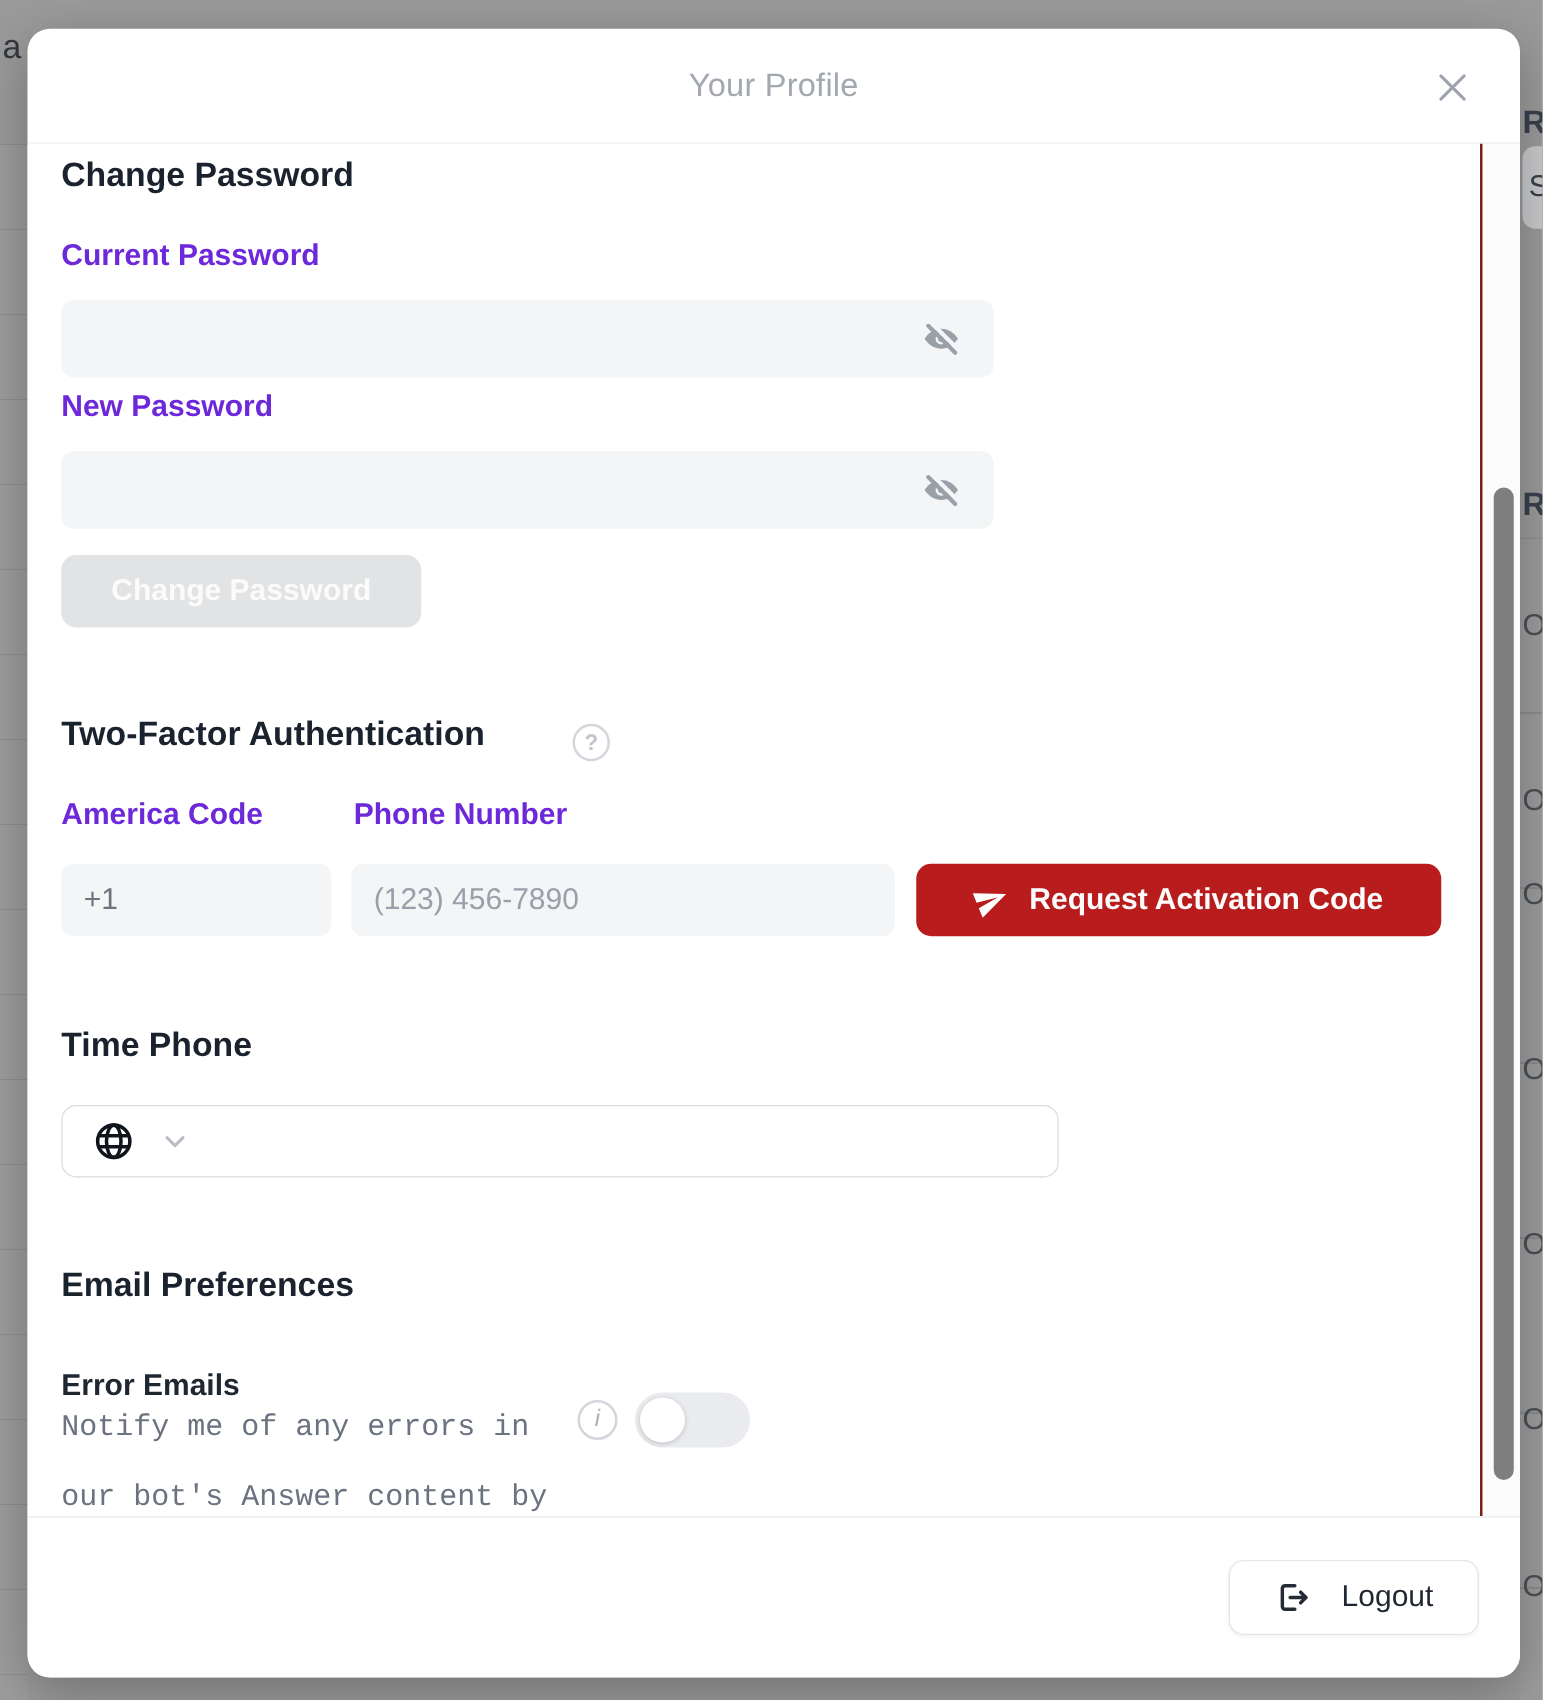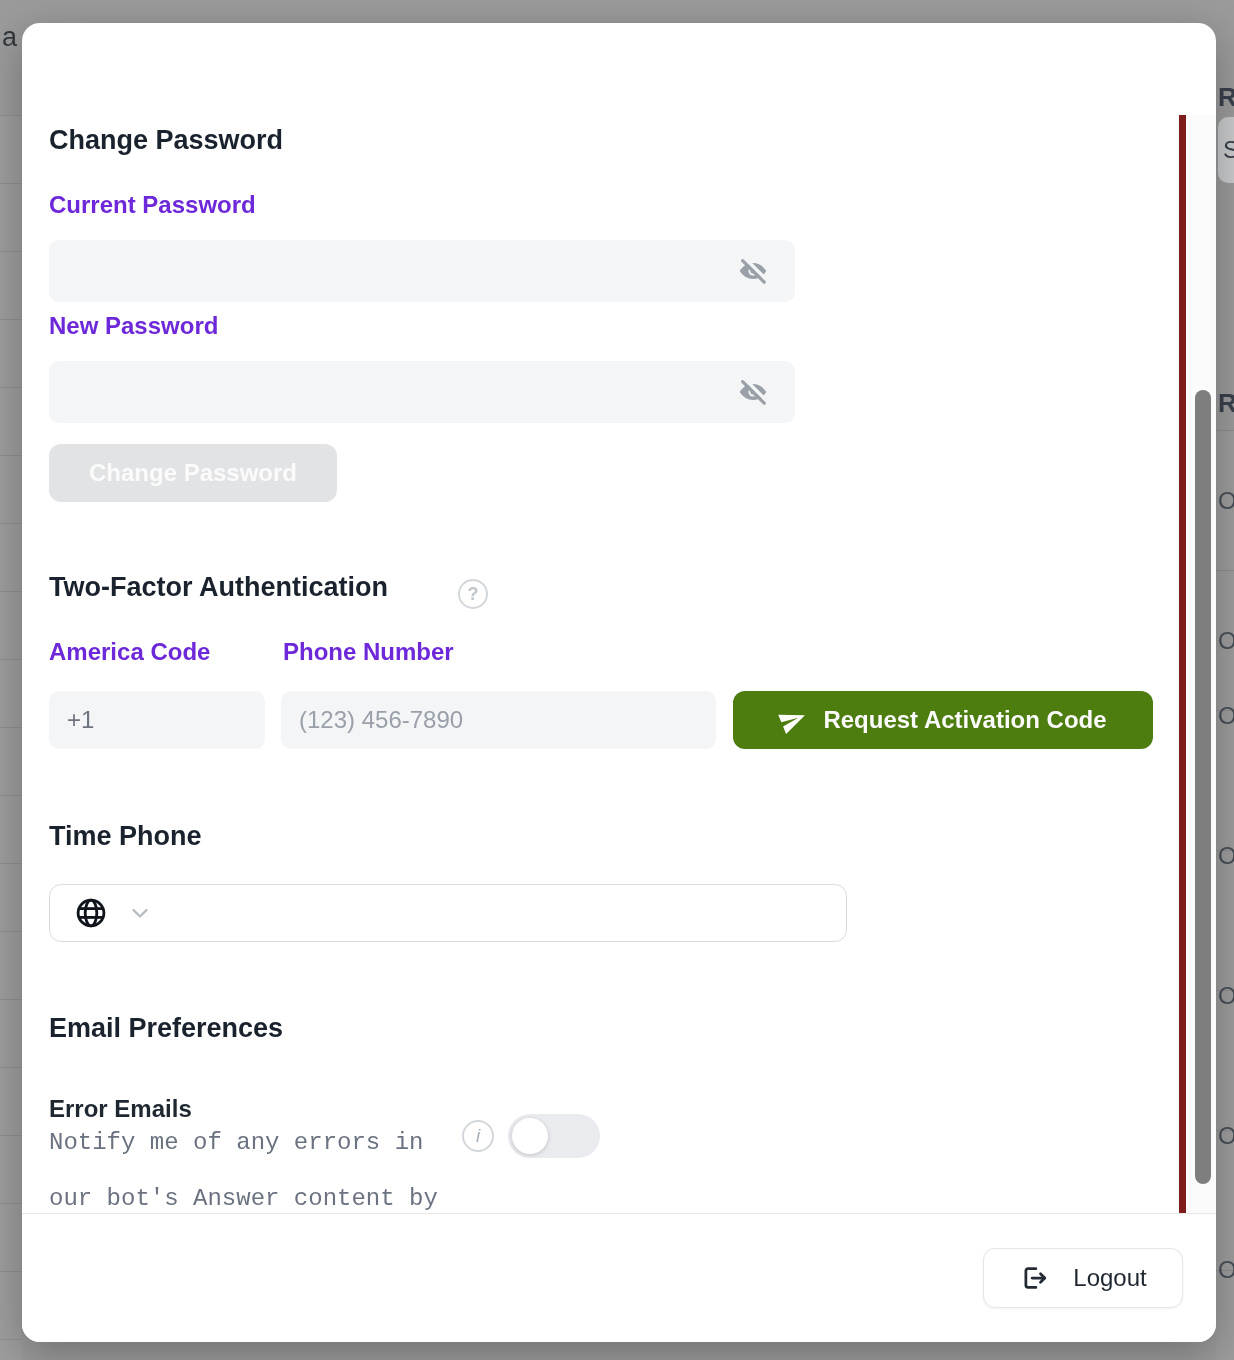--- a/index.html
+++ b/index.html
@@ -21,41 +21,41 @@
 
   
   .modal{position:absolute;left:22px;top:23px;width:1194px;height:1319px;background:#ffffff;
     border-radius:18px;box-shadow:0 12px 44px rgba(0,0,0,0.28);overflow:hidden;}
   .modal-header{position:absolute;left:0;top:0;width:100%;height:92px;border-bottom:1px solid #ececec;
     display:flex;align-items:center;justify-content:center;}
   .modal-title{font-size:26px;font-weight:500;color:#a3a8b0;letter-spacing:.2px;}
   .close-btn{position:absolute;right:36px;top:29px;width:36px;height:36px;border:none;background:transparent;
     padding:0;cursor:pointer;display:flex;align-items:center;justify-content:center;}
 
-  .modal-body{position:absolute;left:0;top:92px;width:1164px;height:1098px;border-right:7px solid #7f1d1d;
+  .modal-body{position:absolute;left:0;top:92px;width:1164px;height:1098px;border-right:2px solid #7f1d1d;
     background:#fff;}
   .scroll-gutter{position:absolute;left:1165px;top:92px;width:29px;height:1098px;background:#fbfbfb;}
   .scroll-thumb{position:absolute;left:8px;top:275px;width:16px;height:794px;background:#7e7e7e;border-radius:8px;}
 
   .modal-footer{position:absolute;left:0;top:1190px;width:100%;height:129px;border-top:1px solid #e8e8e8;
     background:#fff;display:flex;align-items:center;justify-content:flex-end;padding-right:33px;}
 
   
   .h-section{position:absolute;left:27px;font-size:27px;font-weight:600;color:#1a222e;}
   .lbl{position:absolute;font-size:24px;font-weight:700;color:#6d28d9;}
 
   .pw-input{position:absolute;left:27px;width:746px;height:62px;background:#f4f5f6;border:none;outline:none;
     border-radius:10px;padding:0 70px 0 20px;font-size:24px;color:#1a222e;}
   .eye-btn{position:absolute;left:703px;width:56px;height:56px;border:none;background:transparent;padding:0;
     cursor:pointer;display:flex;align-items:center;justify-content:center;}
 
   .btn-disabled{position:absolute;border:none;border-radius:12px;background:#e1e3e5;color:#fbfbfb;
     font-size:24px;font-weight:600;display:flex;align-items:center;justify-content:center;gap:16px;}
   .btn-change{left:27px;top:329px;width:288px;height:58px;}
-  .btn-request{left:711px;top:576px;width:420px;height:58px;background:#4d7c0f;align-items:center;}
+  .btn-request{left:711px;top:576px;width:420px;height:58px;background:#b91c1c;align-items:center;}
 
   .help-circle{position:absolute;left:436px;top:464px;width:30px;height:30px;border:2px solid #d3d7dc;
     border-radius:50%;display:flex;align-items:center;justify-content:center;
     font-size:18px;font-weight:600;color:#c0c5cc;background:transparent;padding:0;cursor:pointer;}
 
   .small-input{position:absolute;height:58px;background:#f4f5f6;border:none;outline:none;border-radius:10px;
     font-size:24px;padding:0 18px;}
   .country-input{left:27px;top:576px;width:216px;color:#6e747e;}
   .phone-input{left:259px;top:576px;width:435px;color:#1a222e;}
   .phone-input::placeholder{color:#9aa0a9;opacity:1;}
@@ -99,20 +99,30 @@
   <div class="bg-frag frag-ov" style="left:1218px;top:487px;">Ov</div>
   <div class="bg-frag frag-ov" style="left:1218px;top:627px;">Ov</div>
   <div class="bg-frag frag-ov" style="left:1218px;top:702px;">Ov</div>
   <div class="bg-frag frag-ov" style="left:1218px;top:842px;">Ov</div>
   <div class="bg-frag frag-ov" style="left:1218px;top:982px;">Ov</div>
   <div class="bg-frag frag-ov" style="left:1218px;top:1122px;">Ov</div>
   <div class="bg-frag frag-ov" style="left:1218px;top:1256px;">Ov</div>
 
   <div class="modal">
 
+    <div class="modal-header">
+      <div class="modal-title">Your Profile</div>
+      <button class="close-btn">
+        <span class="icon-box">
+          <svg width="32" height="32" viewBox="0 0 24 24">
+              <path d="M5 5 L19 19 M19 5 L5 19" stroke="#9ca3af" stroke-width="1.8" stroke-linecap="round" fill="none"></path>
+            </svg>
+        </span>
+      </button>
+    </div>
 
     <div class="modal-body">
 
       <div class="h-section" style="top:10px;">Change Password</div>
       <div class="lbl" style="left:27px;top:76px;">Current Password</div>
       <input class="pw-input" style="top: 125px;" type="password">
       <button class="eye-btn" style="top:128px;">
         <span class="icon-box">
           <svg width="32" height="32" viewBox="0 0 24 24">
             <path d="M2 12c2.6-4 6.1-6 10-6s7.4 2 10 6c-2.6 4-6.1 6-10 6S4.6 16 2 12z" fill="#99a0a8"></path>

